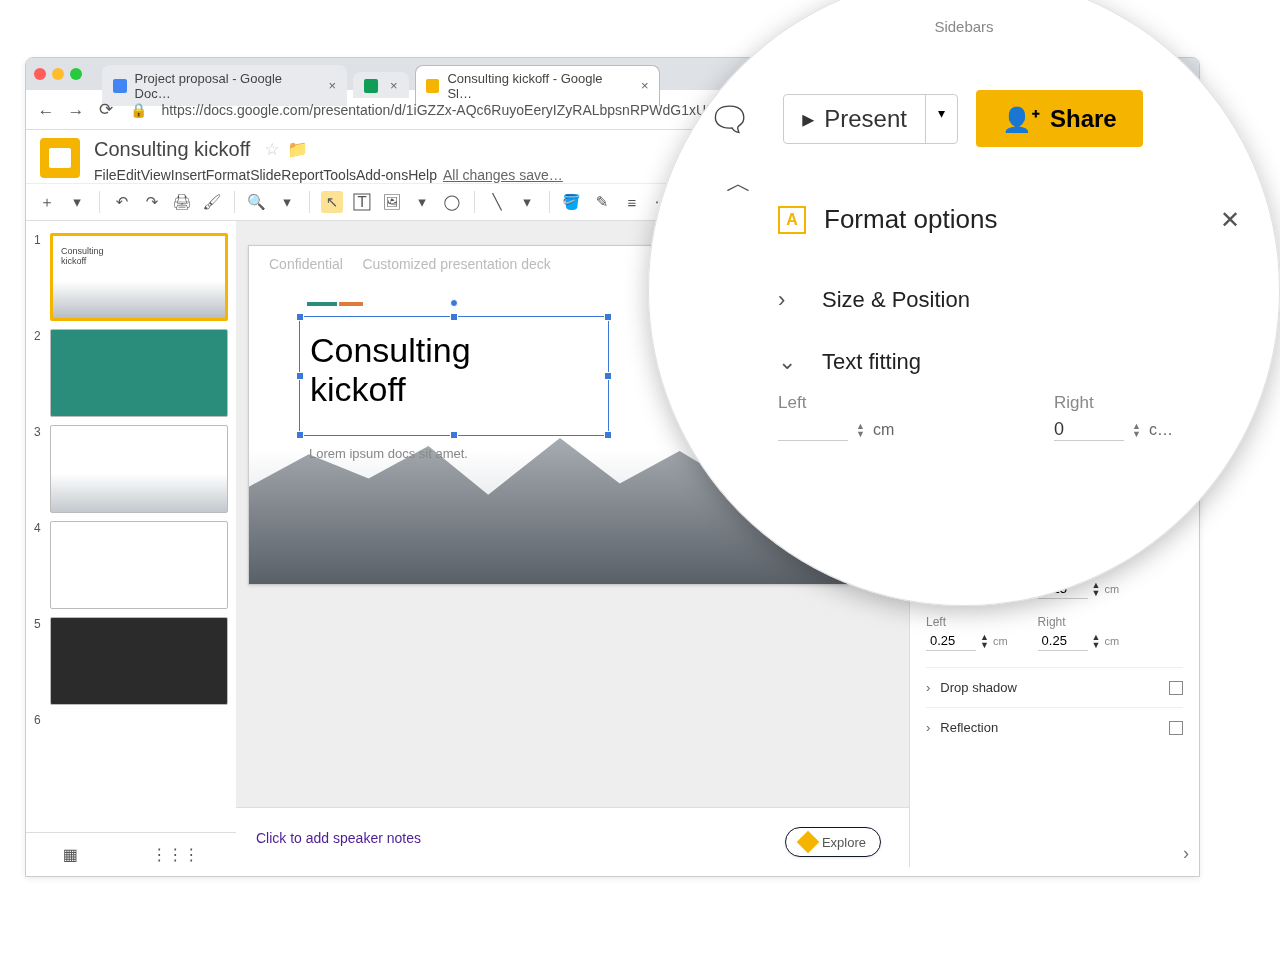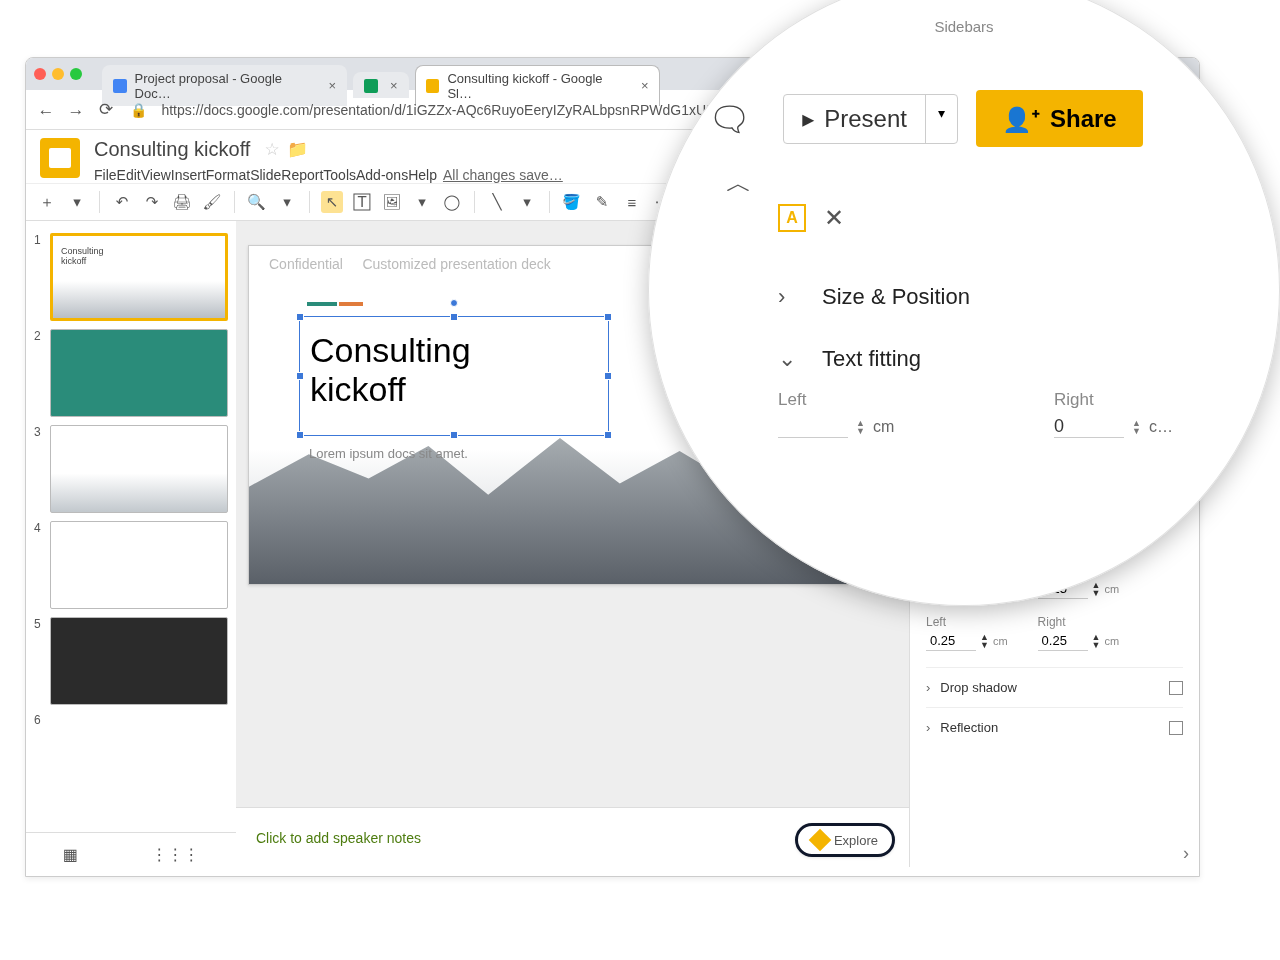--- a/index.html
+++ b/index.html
@@ -45,22 +45,22 @@
 .th .slide { flex:1; height:88px; border:1px solid #bbb; background:#fff; border-radius:2px; overflow:hidden; position:relative;}
 .th.active .slide { border:3px solid #f4b400; }
 .canvas { flex:1; background:#eee; display:flex; flex-direction:column; position:relative;}
 .slidewrap { flex:1; display:flex; align-items:flex-start; justify-content:flex-start; padding:24px 0 0 12px;}
 .mainslide { width:600px; height:340px; background:linear-gradient(#fff 60%, #c7ccd0 100%); border:1px solid #ccc; box-shadow:0 1px 3px rgba(0,0,0,0.12); position:relative; overflow:hidden;}
 .mtn { position:absolute; bottom:0; left:0; right:0; height:48%; background:linear-gradient(180deg,#aeb4b8 0%, #5a6068 100%); clip-path: polygon(0 40%, 10% 20%, 20% 35%, 30% 15%, 40% 45%, 52% 10%, 62% 38%, 72% 18%, 82% 40%, 92% 22%, 100% 45%, 100% 100%, 0 100%);}
 .selbox { position:absolute; border:1.5px solid #3c78d8; background:rgba(255,255,255,0.0);}
 .handle { position:absolute; width:8px; height:8px; background:#3c78d8; border:1px solid #fff; }
 .titletext { font-size:34px; font-weight:400; color:#000; line-height:1.15;}
 .subtext { font-size:13px; color:#888; }
-.notes { position:absolute; bottom:0; left:0; right:0; height:60px; background:#fff; border-top:1px solid #ddd; display:flex; align-items:center; padding:0 20px; font-size:14px; color:#4d7c0f;}
-.explore { position:absolute; right:14px; bottom:10px; background:#fff; border:3px solid #0f172a; border-radius:18px; padding:6px 14px; font-size:13px; color:#555; display:flex; align-items:center; gap:6px; box-shadow:0 1px 3px rgba(0,0,0,0.1);}
+.notes { position:absolute; bottom:0; left:0; right:0; height:60px; background:#fff; border-top:1px solid #ddd; display:flex; align-items:center; padding:0 20px; font-size:14px; color:#4c1d95;}
+.explore { position:absolute; right:28px; bottom:10px; background:#fff; border:1px solid #0f172a; border-radius:18px; padding:6px 14px; font-size:13px; color:#555; display:flex; align-items:center; gap:6px; box-shadow:0 1px 3px rgba(0,0,0,0.1);}
 .explore .ic { width:16px; height:16px; background:#f4b400; transform:rotate(45deg);}
 
 
 .rp { width:290px; background:#fff; border-left:1px solid #ddd; padding:12px 16px; font-size:13px; color:#333;}
 .rp .field { margin-bottom:4px;}
 .rp .lbl { color:#888; font-size:12px; display:block; margin-bottom:2px;}
 .rp .stepper { display:inline-flex; align-items:center; gap:4px;}
 .rp .val { width:50px; padding:2px 4px; border:none; border-bottom:1px solid #ccc; font-size:13px;}
 .rp .row2 { display:flex; gap:30px; margin-bottom:12px;}
 .rp .unit { font-size:11px; color:#888;}
@@ -341,20 +341,21 @@
         <span>👤⁺</span>
         <span>Share</span>
       </div>
     </div>
 
     <span class="mag-collapse">︿</span>
 
     <div class="mag-panel">
       <div class="mag-fo">
         <span class="ic"></span>
+        <span class="ttl">Format options</span>
         <span class="xc">✕</span>
       </div>
       <div class="mag-scrollhint"></div>
       <div class="mag-sect">
         <span class="chev">›</span>
         <span>Size &amp; Position</span>
       </div>
       <div class="mag-sect">
         <span class="chev">⌄</span>
         <span>Text fitting</span>

